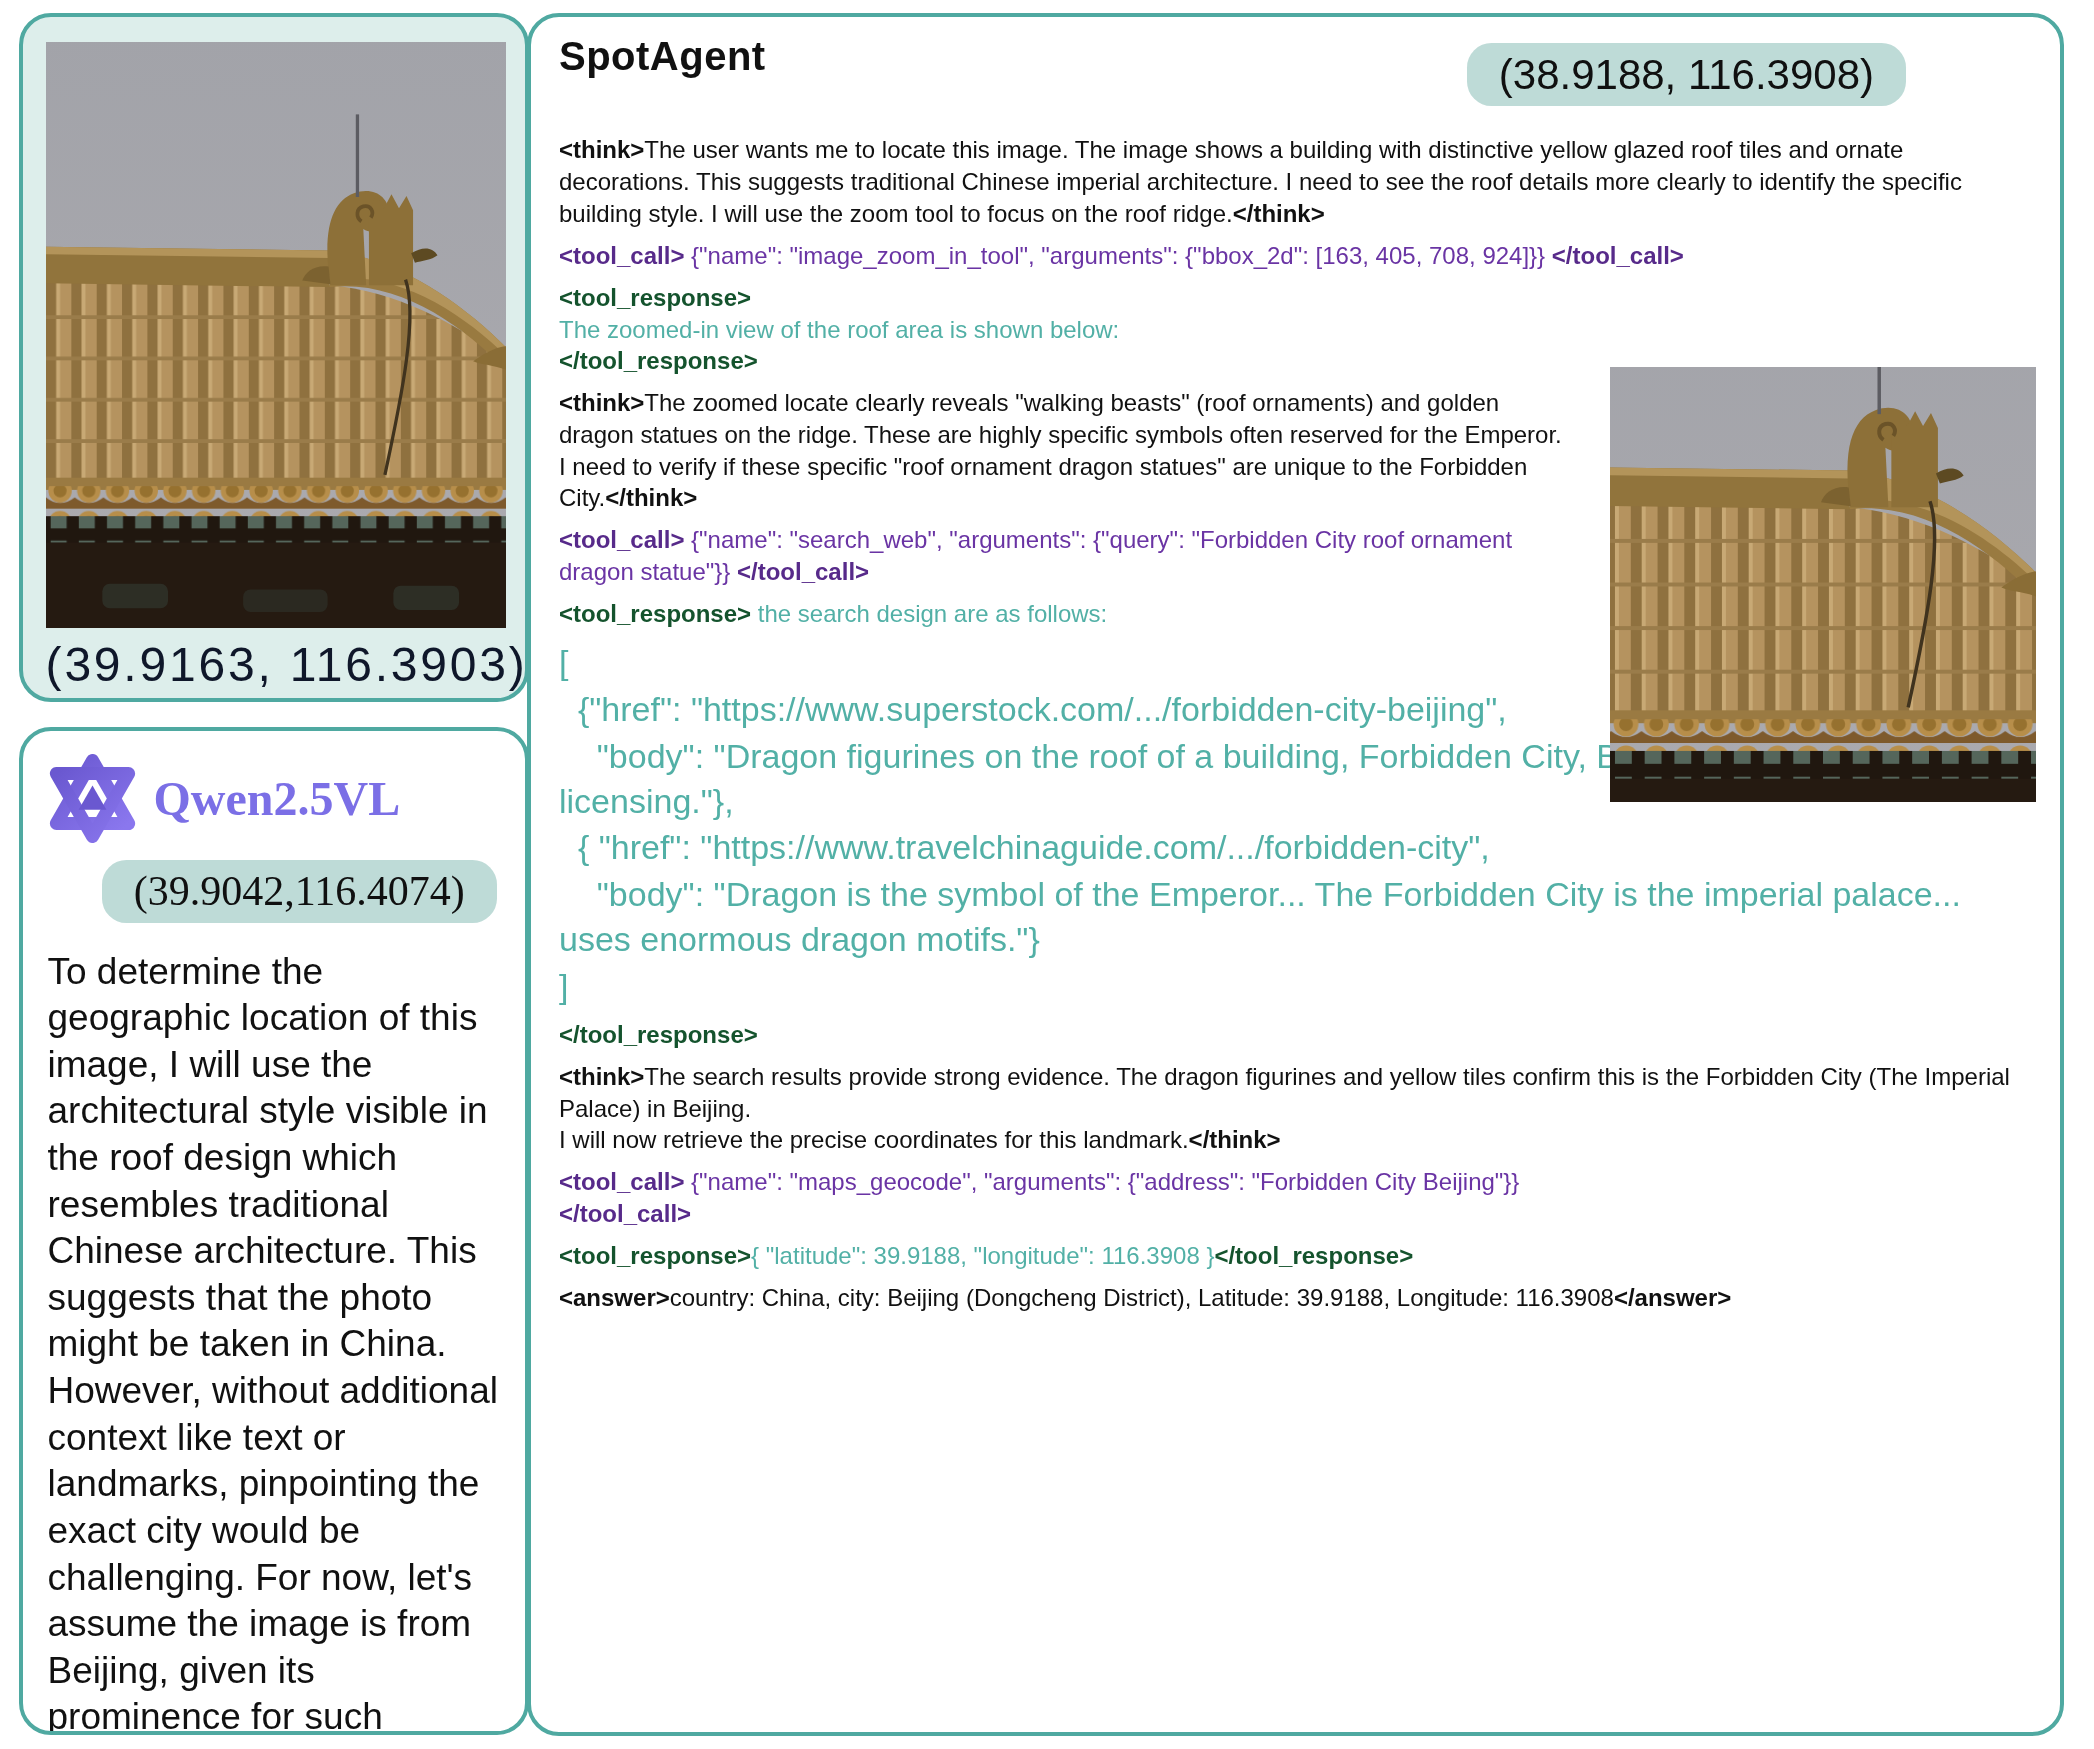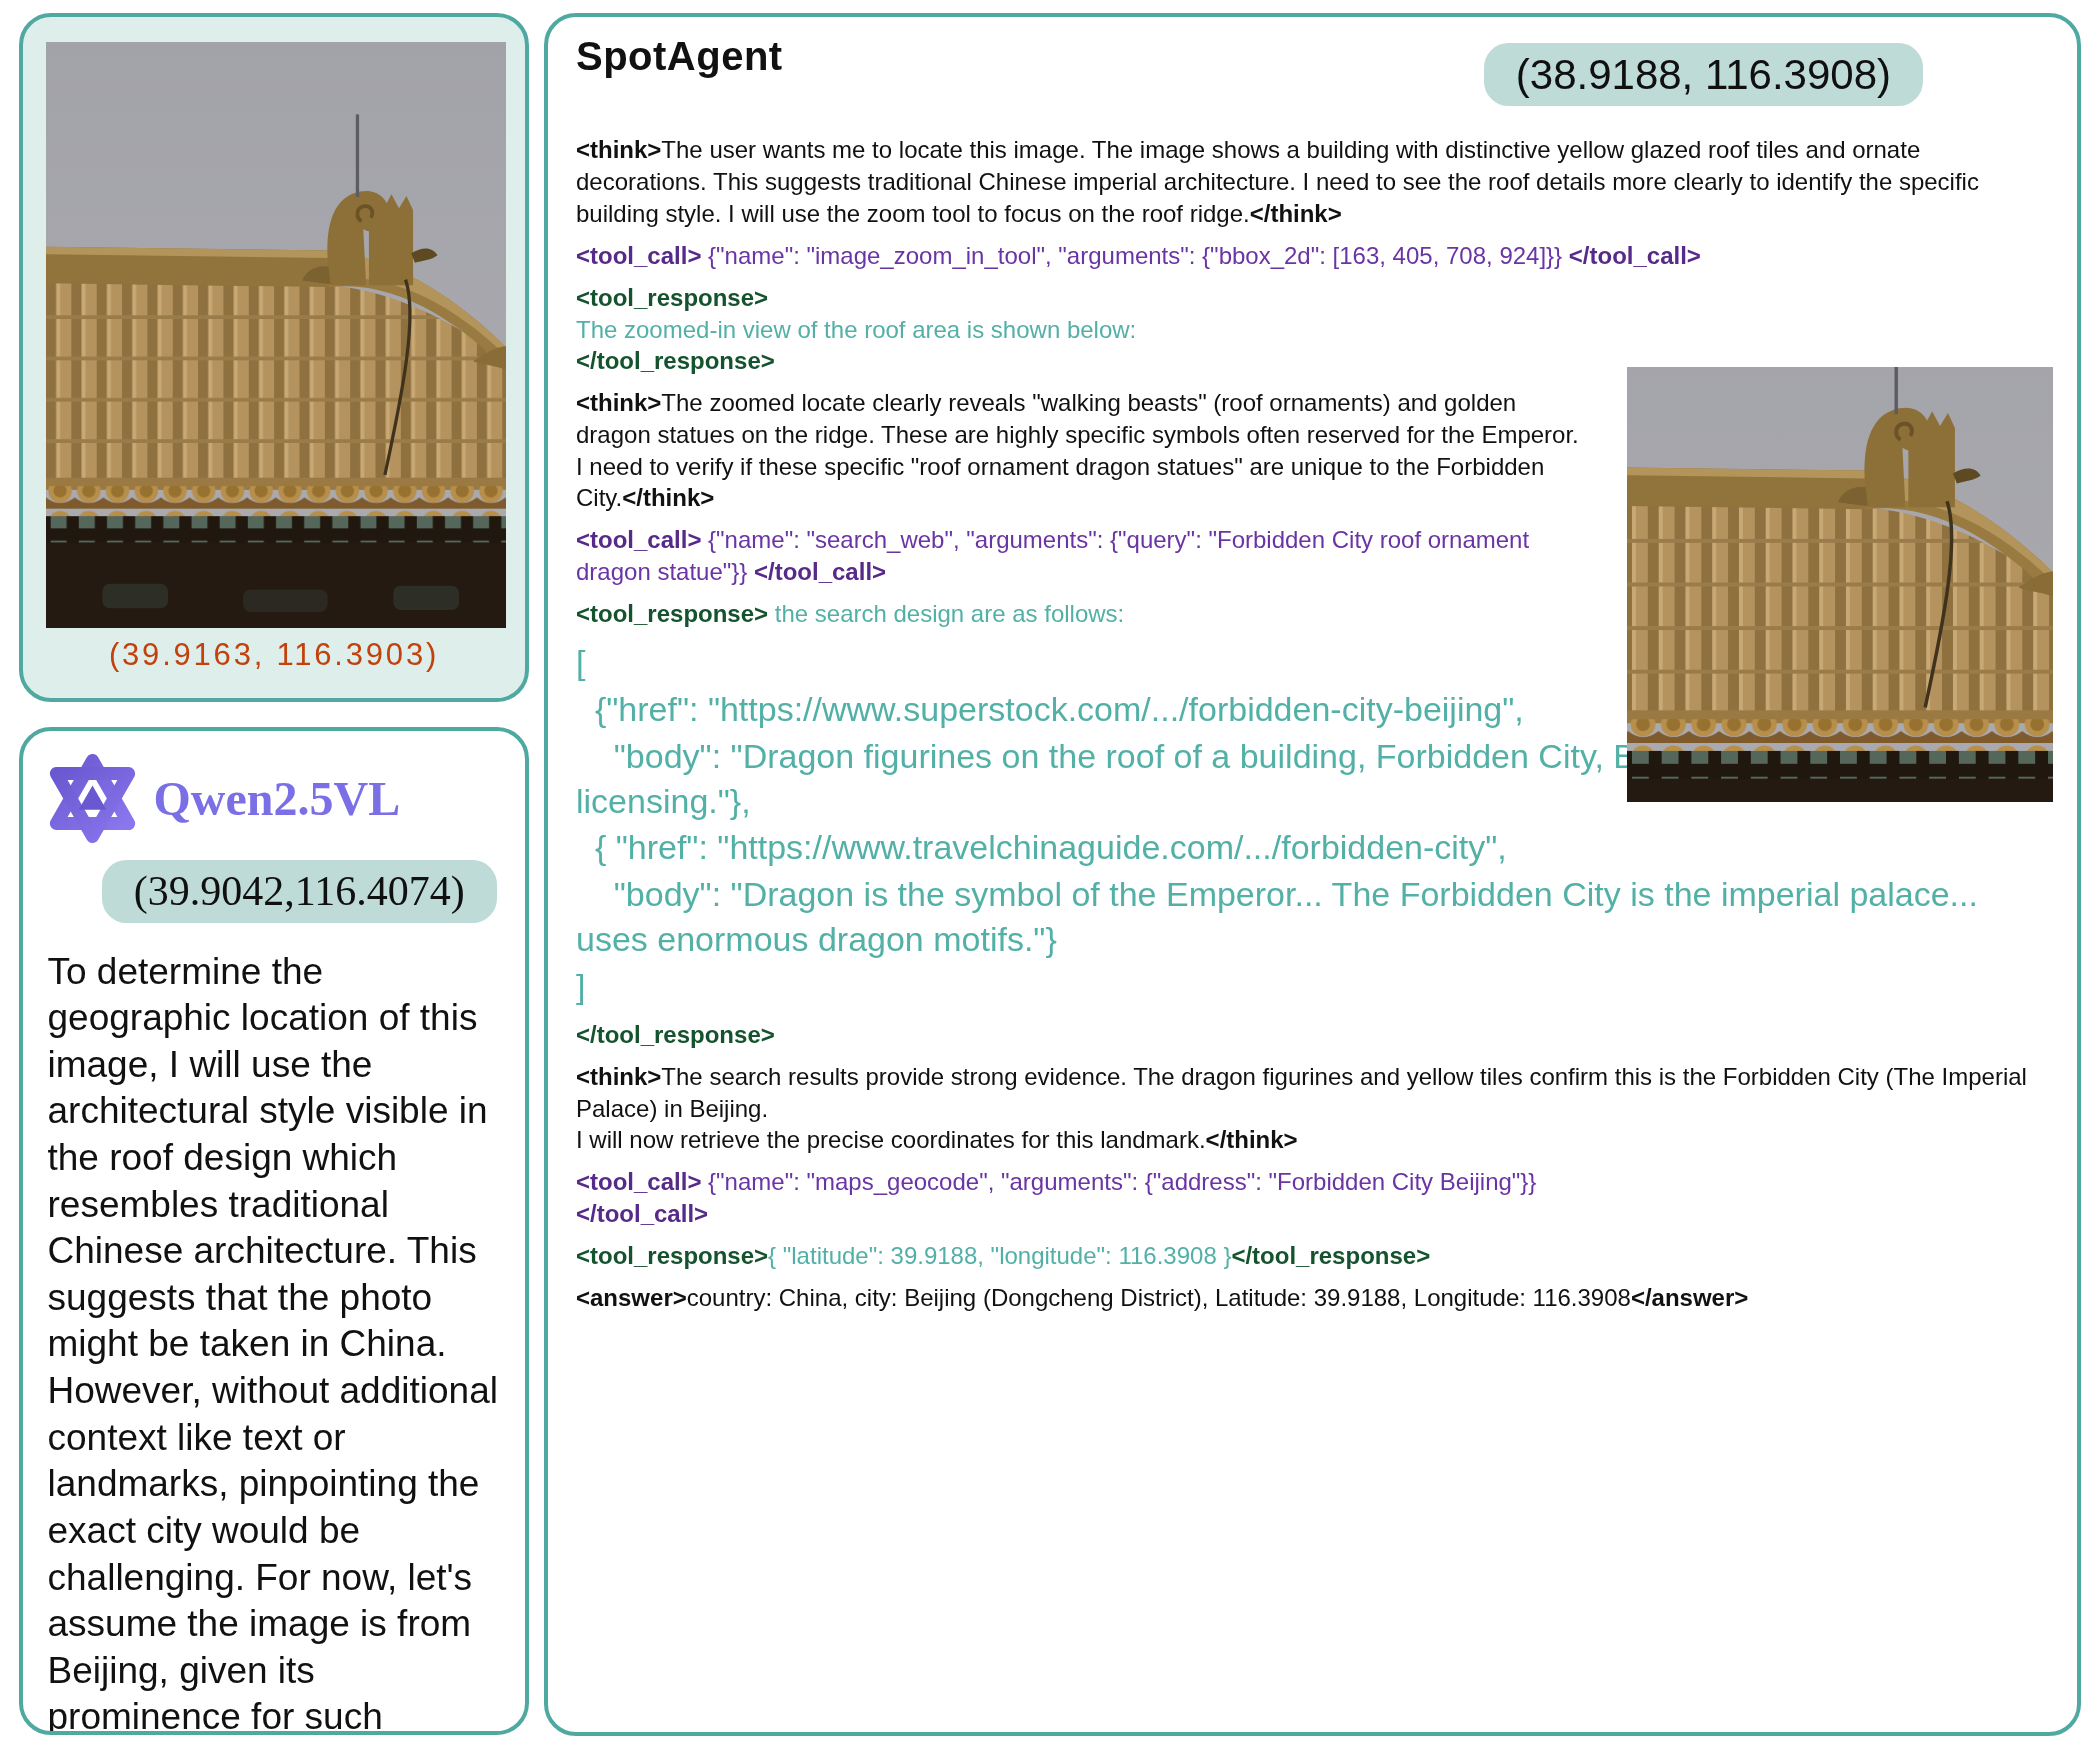--- a/index.html
+++ b/index.html
@@ -2,33 +2,33 @@
 <html style="font-size:15px"><head>
 <meta charset="utf-8">
 <style>
   html,body{margin:0;padding:0;background:#ffffff;}
   body{width:2094px;height:1750px;position:relative;font-family:"Liberation Sans",sans-serif;color:#111;}
   .panel{position:absolute;border:4.7px solid #4fa9a1;border-radius:32px;box-sizing:border-box;background:#fff;}
 
   
   .photo-panel{left:19px;top:13px;width:510px;height:689px;background:#ddeeeb;padding:24.5px 22.6px 0 22.6px;}
   .photo-frame{width:460px;height:586px;display:block;}
-  .caption{text-align:center;font-size:31px;letter-spacing:2.8px;color:#c2410c;margin-top:9.4px;white-space:nowrap;}
+  .caption{text-align:center;font-size:48px;letter-spacing:2.8px;color:#0f172a;margin-top:9.4px;white-space:nowrap;}
 
   
   .qwen-panel{left:19px;top:727px;width:510px;height:1008px;padding:22.6px 24.5px;overflow:hidden;}
   .qwen-header{display:flex;align-items:center;gap:17px;}
   .qwen-logo{width:89px;height:89px;flex:0 0 auto;}
   .qwen-title{font-family:"Liberation Serif",serif;font-weight:bold;font-size:48px;color:#7b6fe6;}
   .badge{display:inline-block;background:#bedbd7;border-radius:24.5px;padding:7.5px 32px;font-size:42px;color:#101010;white-space:nowrap;}
   .qwen-badge{display:block;width:max-content;margin:17px 3.8px 0 auto;font-family:Liberation Serif, serif;}
   .qwen-text{font-size:37px;line-height:1.26;margin:26px 0 0 0;}
 
   
-  .agent-panel{left:544px;top:13px;width:1537px;height:1723px;padding:17px 26px 17px 28px;}
+  .agent-panel{left:527px;top:13px;width:1537px;height:1723px;padding:17px 26px 17px 28px;}
   .agent-header{position:relative;height:90px;}
   .agent-title{font-size:40px;font-weight:bold;letter-spacing:0.5px;}
   .agent-badge{position:absolute;top:9.4px;right:128px;}
   .blk{font-size:24px;line-height:1.32;margin:10.4px 0;}
   .tag-b{font-weight:bold;}
   .purple{color:#6a34a4;}
   .purple .tag-b{color:#572a8a;text-align:center;}
   .teal{color:#52b0a6;}
   .teal .tag-b, .teal-b{color:#14532d;font-weight:bold;}
   .pre{white-space:pre-wrap;font-size:34px;line-height:1.32;margin:1.9px 0;}

